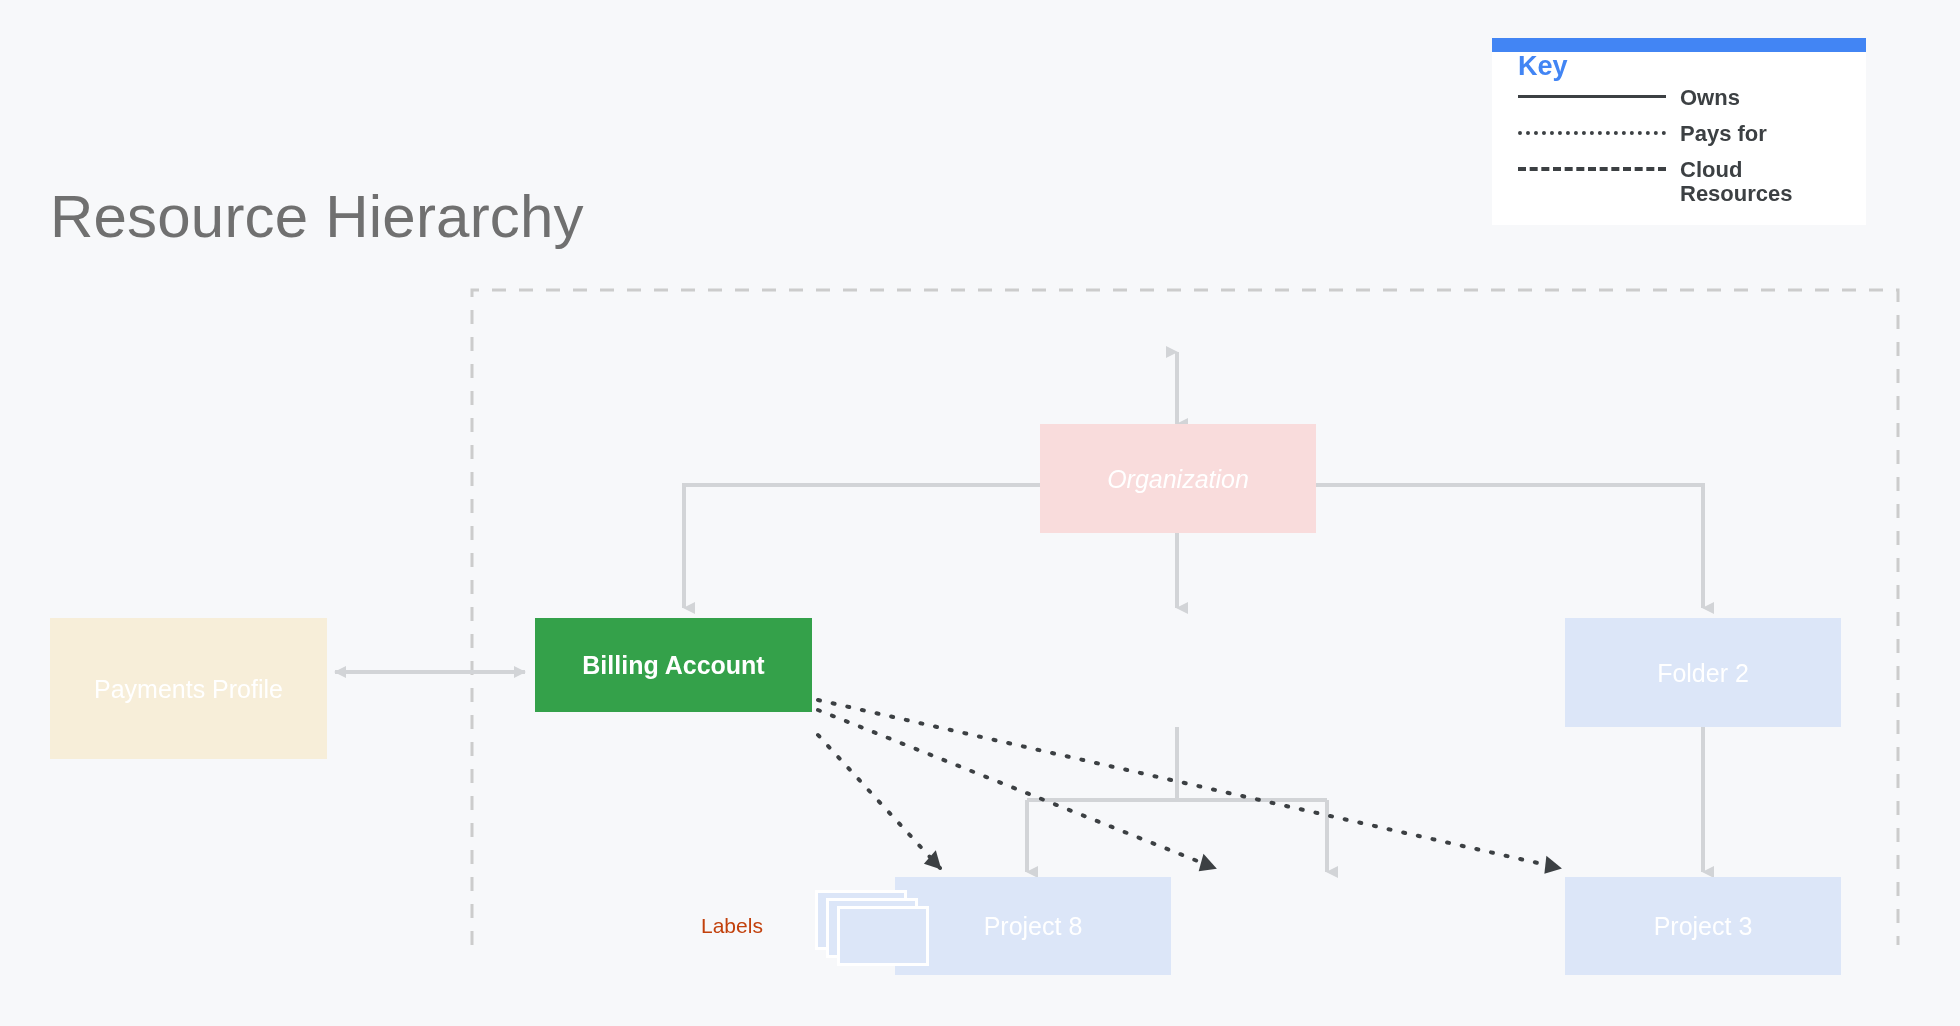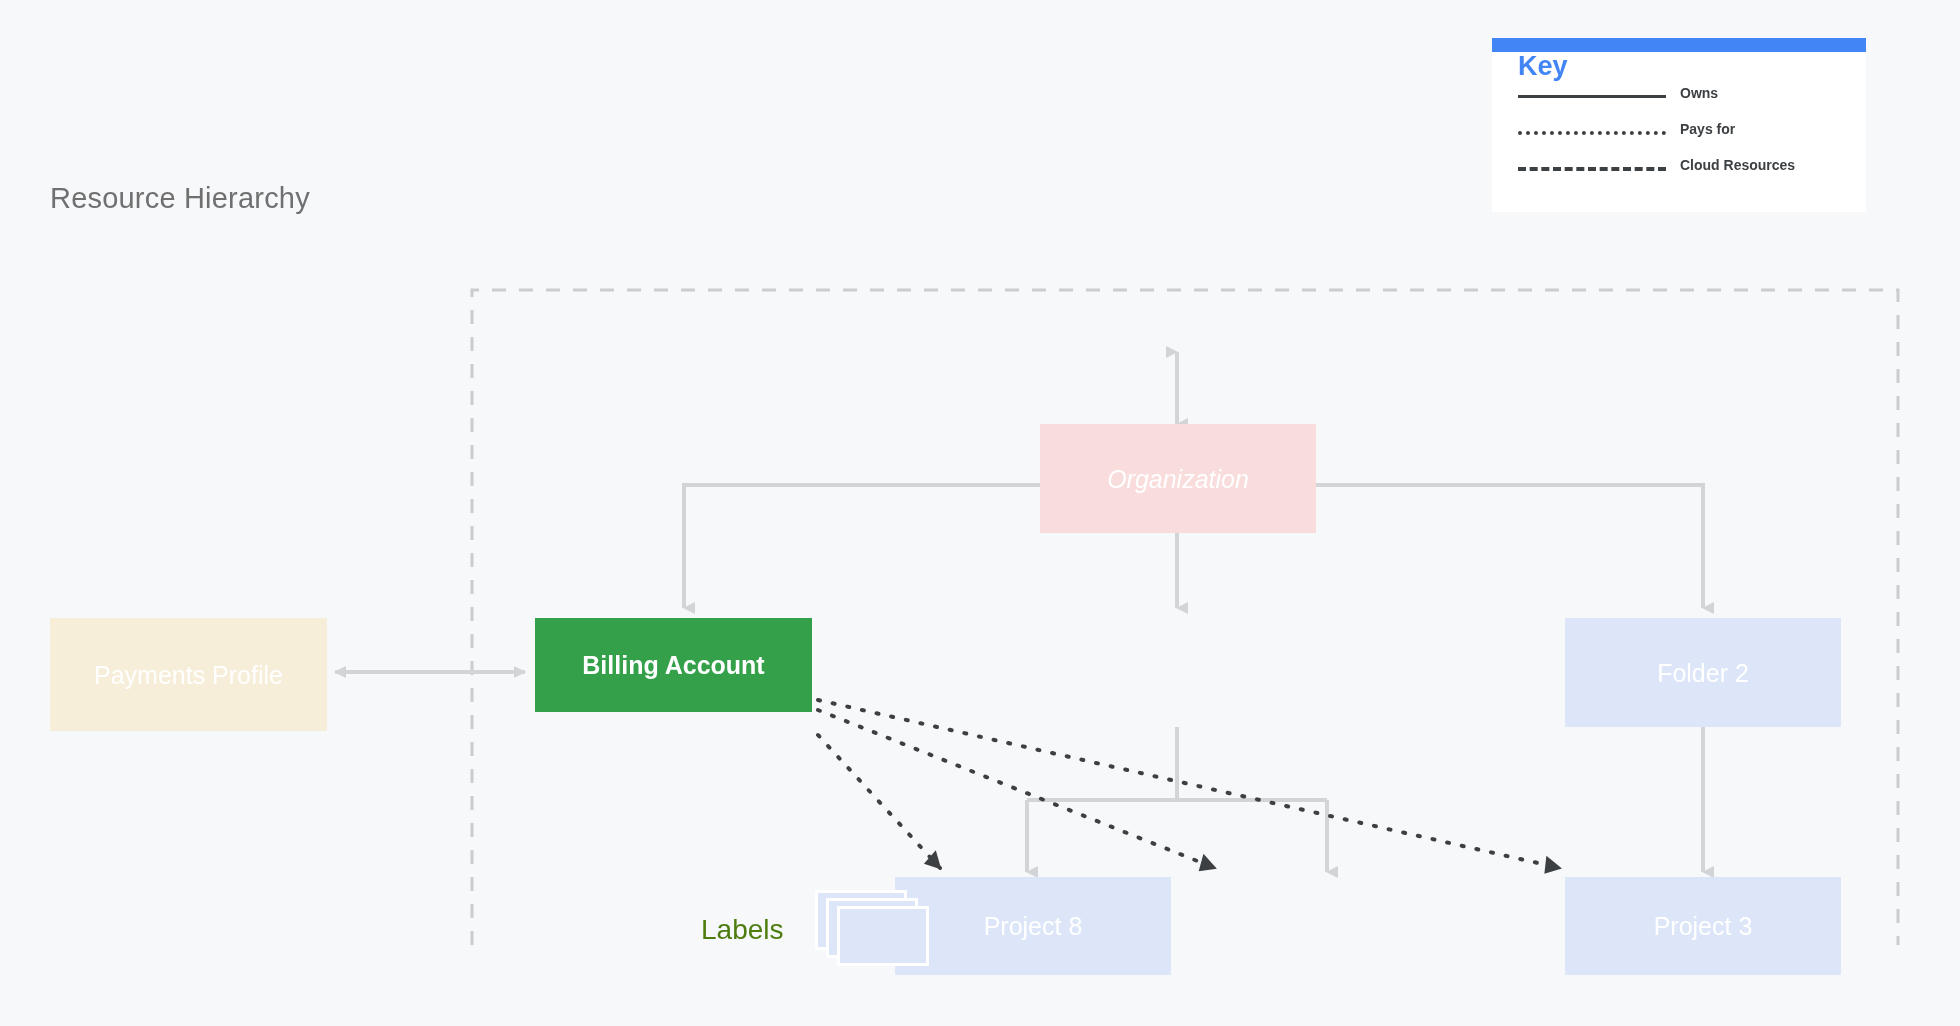--- a/index.html
+++ b/index.html
@@ -32,21 +32,21 @@
     width: 1960px;
     height: 1026px;
     pointer-events: none;
   }
 
   
   #page-title {
     position: absolute;
     left: 50px;
     top: 182px;
-    font-size: 29px;
+    font-size: 60px;
     font-weight: 400;
     color: #707070;
     letter-spacing: 0.2px;
     white-space: nowrap;
   }
 
   
   .node {
     position: absolute;
     display: flex;
@@ -70,22 +70,22 @@
     font-weight: 700;
     font-size: 25px;
     color: #ffffff;
   }
 
   
   #labels-text {
     position: absolute;
     left: 701px;
     top: 914px;
-    font-size: 28px;
-    color: #4d7c0f;
+    font-size: 21px;
+    color: #c2410c;
     white-space: nowrap;
   }
   #labels-stack {
     position: absolute;
     left: 815px;
     top: 890px;
     width: 118px;
     height: 78px;
   }
   #labels-stack .card {
@@ -139,21 +139,21 @@
     position: absolute;
     left: 0;
     right: 0;
     top: 9px;
     height: 0;
   }
   .key-swatch .rule.solid  { border-top: 3px solid #3c4043; }
   .key-swatch .rule.dotted { border-top: 4px dotted #3c4043; }
   .key-swatch .rule.dashed { border-top: 4px dashed #3c4043; }
   .key-label {
-    font-size: 14px;
+    font-size: 22px;
     font-weight: 700;
     color: #3c4043;
     line-height: 1.12;
     padding-left: 14px;
   }
 </style>
 </head>
 <body>
 
 <div id="diagram-root">
@@ -224,21 +224,21 @@
     </g>
   </svg>
 
   <div id="page-title">Resource Hierarchy</div>
 
 
   <div class="node pink" style="left:1040px; top:424px; width:276px; height:109px;font-style:italic;">
     <span class="node-label">Organization</span>
   </div>
 
-  <div class="node cream" style="left:50px; top:618px; width:277px; height:113px;">
+  <div class="node cream" style="left:50px; top:618px; width:277px; height:141px;">
     <span class="node-label">Payments Profile</span>
   </div>
 
   <div class="node green" style="left:535px; top:618px; width:277px; height:94px;">
     <span class="node-label">Billing Account</span>
   </div>
 
 
   <div class="node blue" style="left:1565px; top:618px; width:276px; height:109px;">
     <span class="node-label">Folder 2</span>

